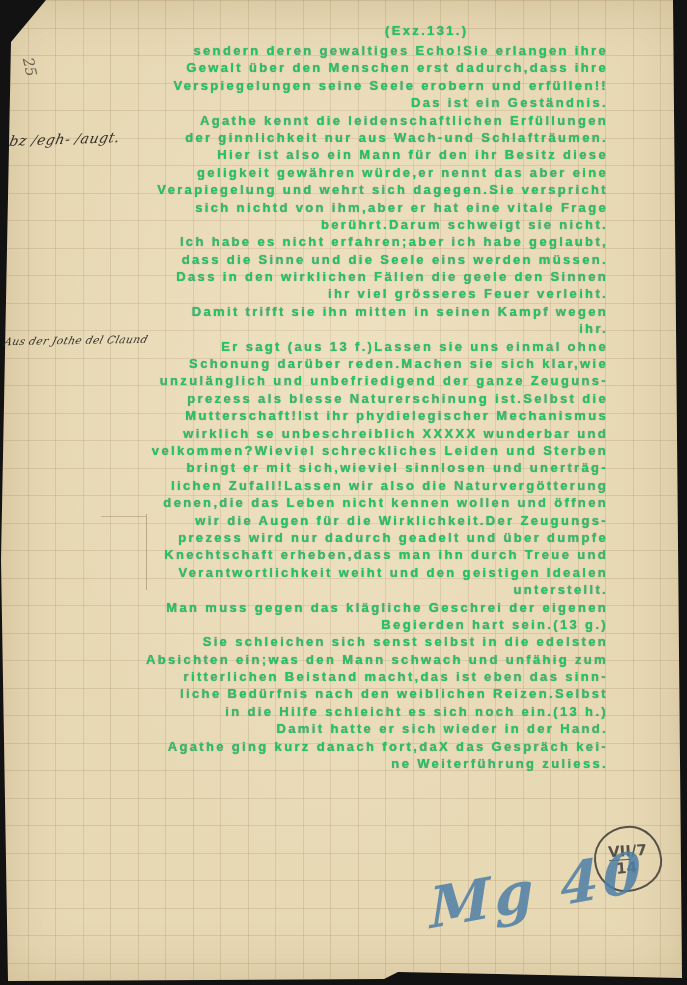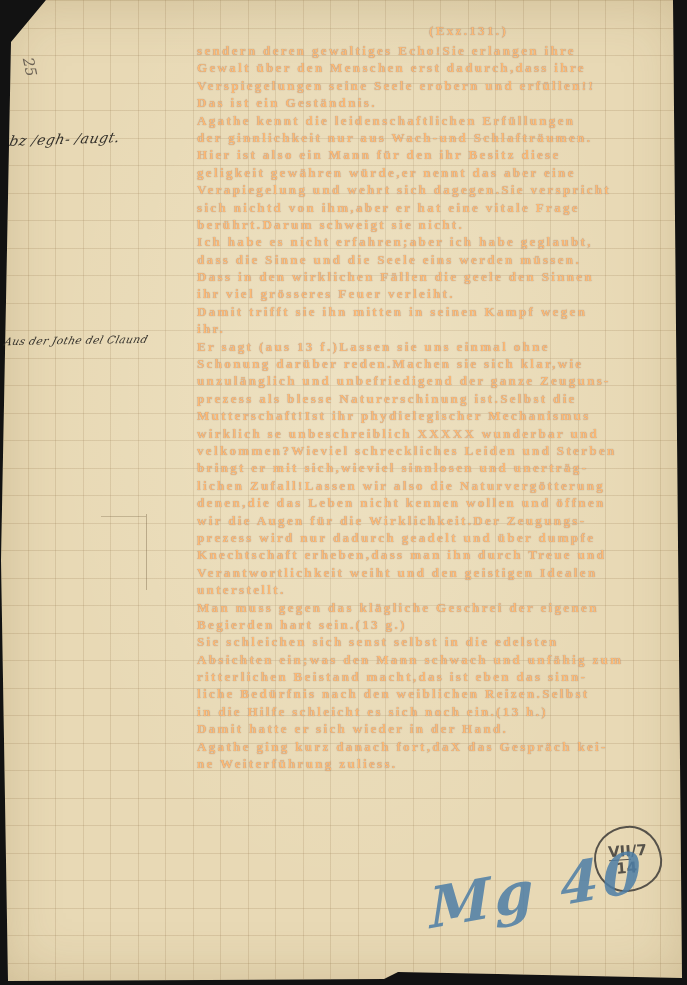--- a/index.html
+++ b/index.html
@@ -15,32 +15,31 @@
     background-color:#e8d9b5;
     background-image:
       radial-gradient(ellipse at 50% 40%, rgba(255,250,230,0.25) 0%, rgba(0,0,0,0) 60%),
       repeating-linear-gradient(to right,  rgba(153,124,84,0.22) 0px, rgba(153,124,84,0.22) 1px, rgba(0,0,0,0) 1px, rgba(0,0,0,0) 27.5px),
       repeating-linear-gradient(to bottom, rgba(153,124,84,0.22) 0px, rgba(153,124,84,0.22) 1px, rgba(0,0,0,0) 1px, rgba(0,0,0,0) 27.5px);
     clip-path:polygon(46px 0px, 673px 0px, 682px 978px, 398px 972px, 384px 979px, 8px 981px, 1px 560px, 11px 42px);
     box-shadow:inset 0 0 60px rgba(120,90,40,0.25);
   }
   .type{
     position:absolute;
-    color:#fdba74;
-    font-family:Liberation Serif, serif;
+    color:#22c55e;
+    font-family:Liberation Sans, sans-serif;
     font-weight:bold;
     font-size:13px;
     letter-spacing:2.35px;
     line-height:17.4px;
     white-space:pre;
     text-shadow:0 0 1px rgba(61,61,110,0.6);
-    padding-left:44px;
   }
   .header-line{left:385px;top:22px;}
-  .body-block{left:153px;top:42px;}
+  .body-block{left:146px;top:42px;text-align:right;}
   .tline{height:17.4px;}
   .hand{
     position:absolute;
     font-family:"DejaVu Serif", serif;
     font-style:italic;
     color:#33302a;
     white-space:nowrap;
   }
   .margin-note-1{
     left:10px;top:131px;

